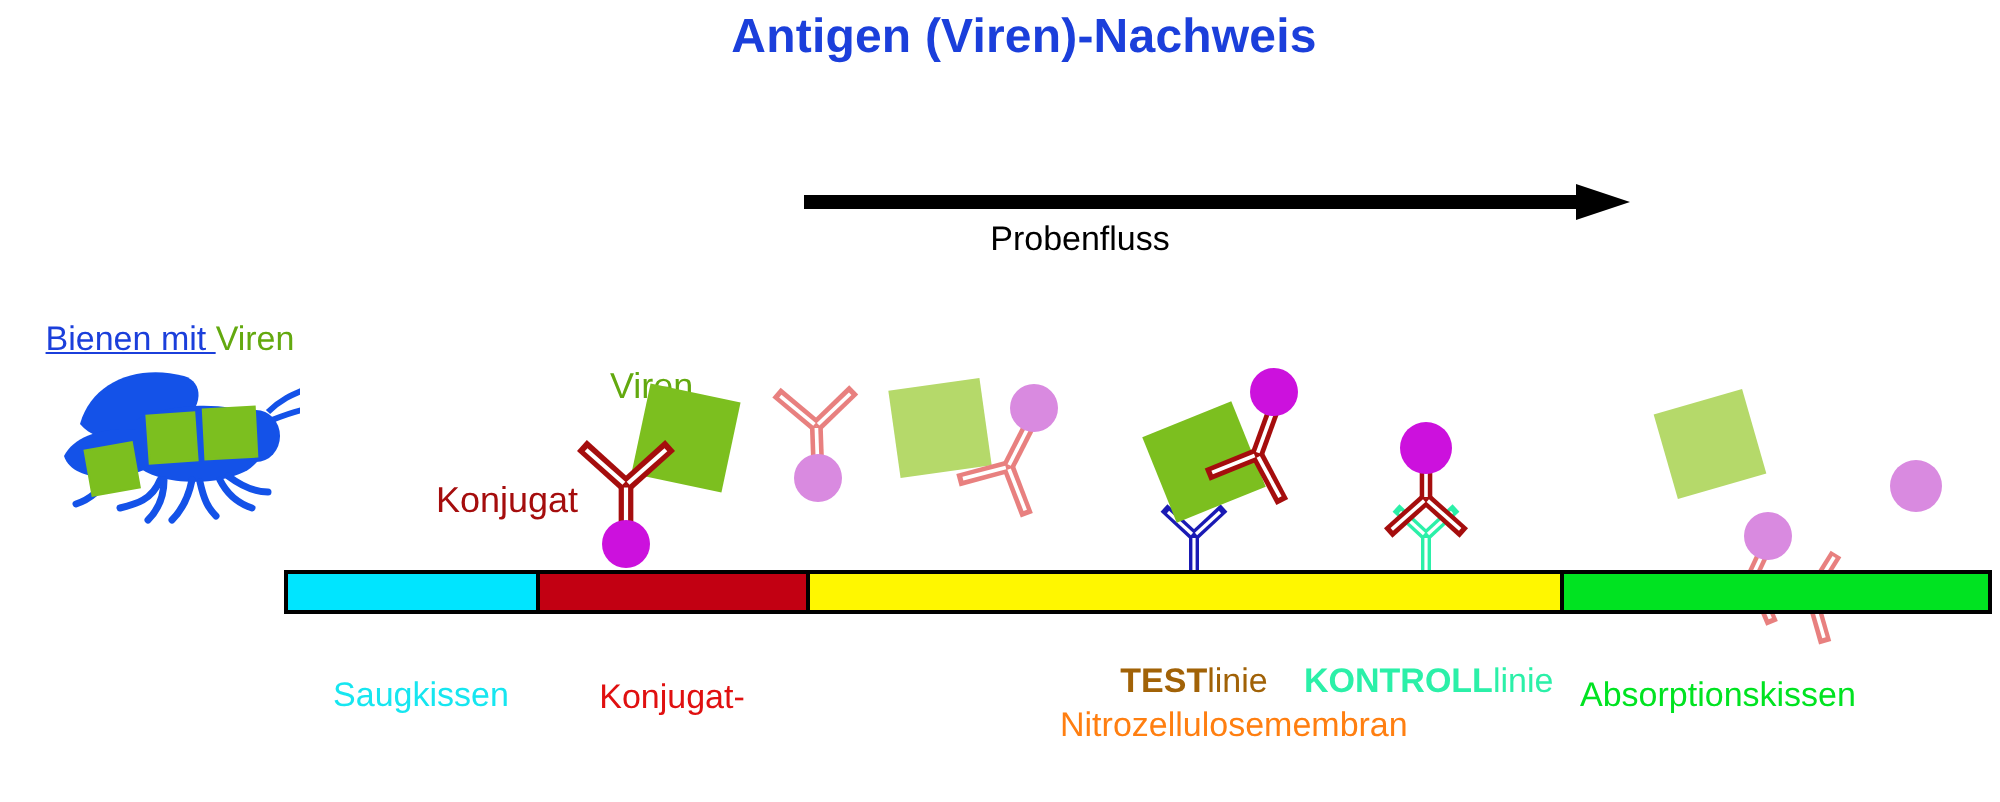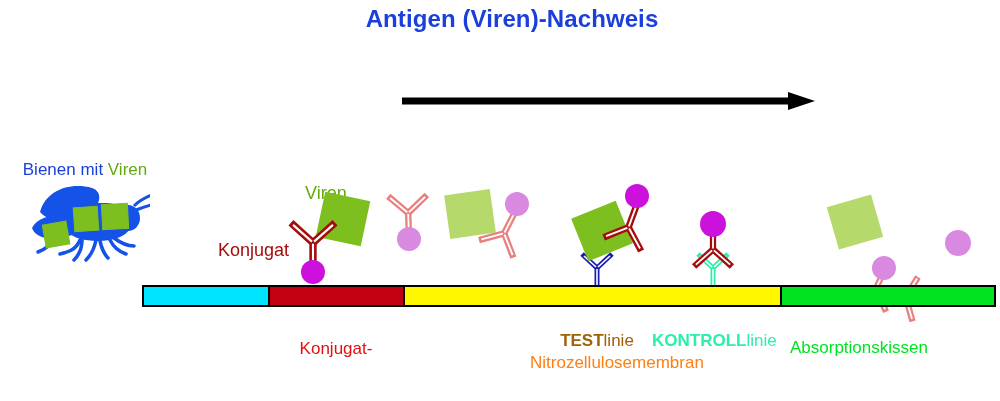--- a/index.html
+++ b/index.html
@@ -38,21 +38,21 @@
     color: #000000;
   }
 
   
   #bee-label {
     left: 0px; top: 160px; width: 170px;
     text-align: center;
     font-size: 17px;
     white-space: nowrap;
   }
-  #bee-label .t1 { color: #1b3fdb; }
+  #bee-label .t1 { color: #1b3fdb; text-decoration: underline; }
   #bee-label .t2 { color: #63a90f; }
   #bee-svg { left: 10px; top: 182px; }
 
   
   #strip {
     left: 142px; top: 285px;
     width: 854px; height: 22px;
     border: 2px solid #000000;
     box-sizing: border-box;
     display: flex;
@@ -88,20 +88,21 @@
 <div id="canvas">
 
   <div class="abs" id="title">Antigen (Viren)-Nachweis</div>
 
   <div class="abs" id="flow-arrow">
     <svg width="415" height="18" viewBox="0 0 415 18">
       <line x1="2" y1="9" x2="392" y2="9" stroke="#000000" stroke-width="7"></line>
       <polygon points="388,0 415,9 388,18" fill="#000000"></polygon>
     </svg>
   </div>
+  <div class="abs" id="flow-label">Probenfluss</div>
 
   <div class="abs" id="bee-label">
     <span class="t1">Bienen mit </span><span class="t2">Viren</span>
   </div>
   <div class="abs" id="bee-svg">
     <svg width="140" height="80" viewBox="0 0 140 80">
       <g fill="#1452e8">
 
         <path d="M30,30 C36,8 60,0 82,6 C92,9 92,22 80,30 C64,40 40,42 30,30 Z"></path>
 
@@ -233,20 +234,21 @@
     </g>
   </svg>
 
   <div class="abs" id="strip">
     <div class="seg" style="background:#00e5ff; width:124px;"></div>
     <div class="seg" style="background:#c20012; width:135px;"></div>
     <div class="seg" style="background:#fff700; width:377px;"></div>
     <div class="seg" style="background:#00e321; flex:1;"></div>
   </div>
 
+  <div class="abs blabel" id="lbl-saugkissen">Saugkissen</div>
   <div class="abs blabel" id="lbl-konjugat">
     <div>Konjugat-</div>
   </div>
   <div class="abs blabel" id="lbl-testlinie"><span>TEST</span><span class="thin">linie</span></div>
   <div class="abs blabel" id="lbl-kontroll"><span>KONTROLL</span><span class="thin">linie</span></div>
   <div class="abs blabel" id="lbl-membran">Nitrozellulosemembran</div>
   <div class="abs blabel" id="lbl-absorption">Absorptionskissen</div>
 
 </div>
 

